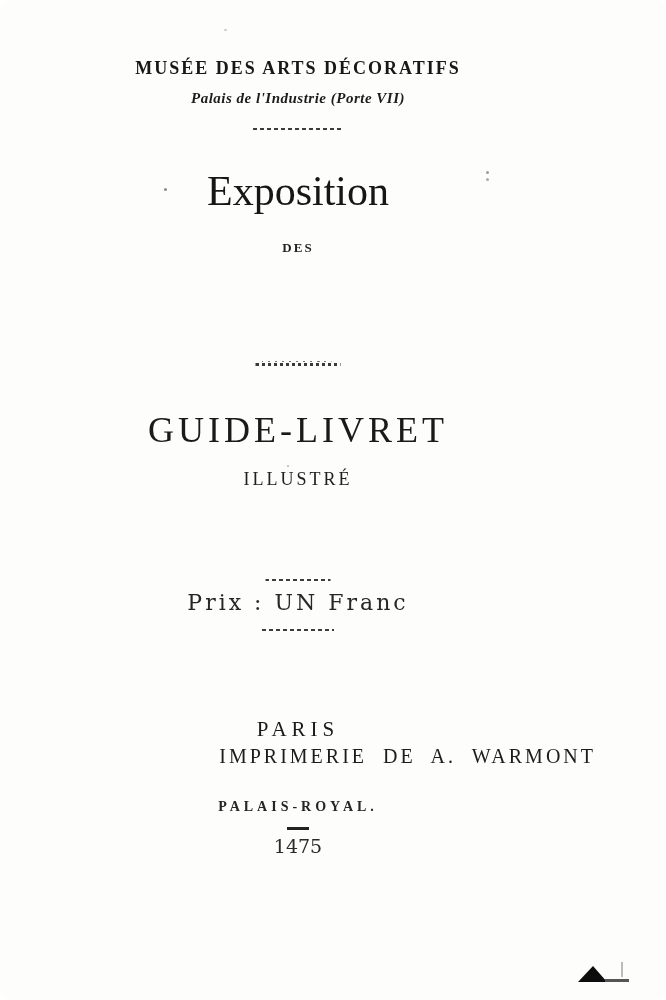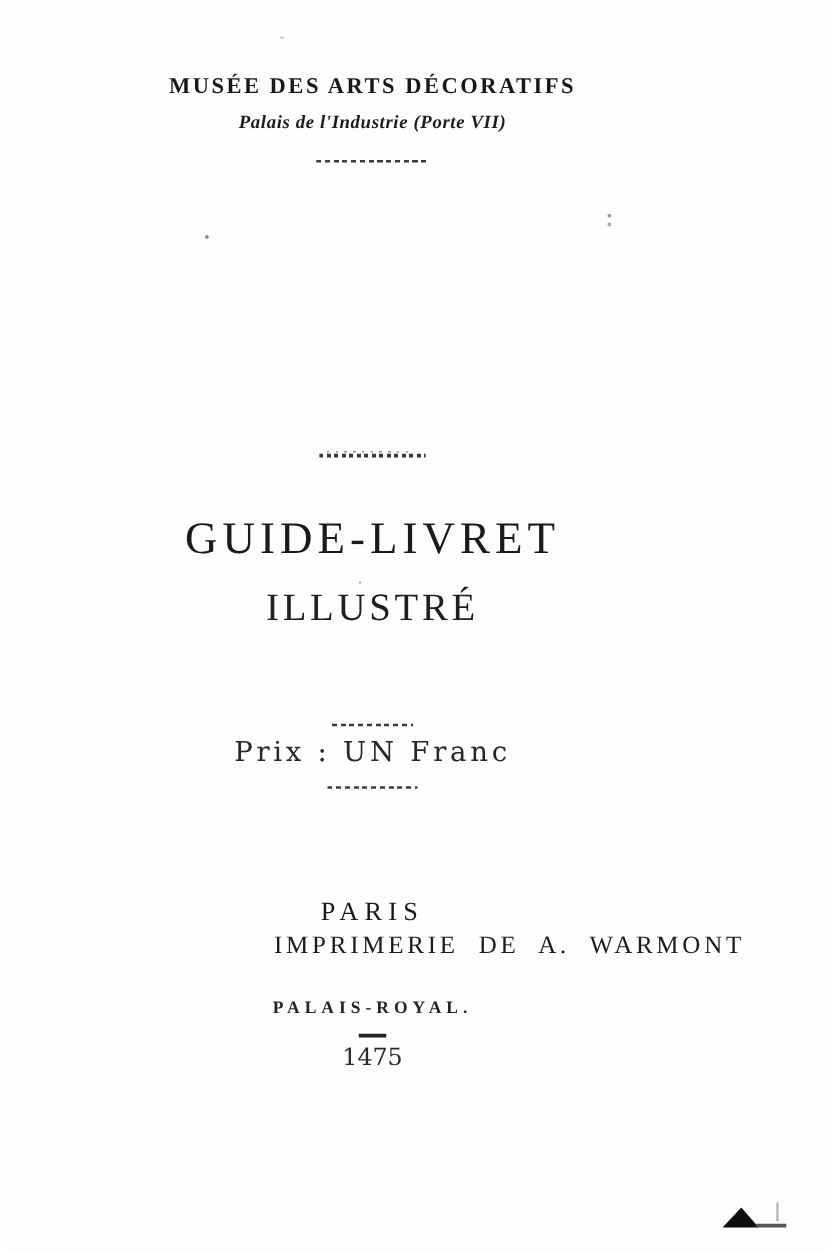--- a/index.html
+++ b/index.html
@@ -45,21 +45,21 @@
   .rule-wavy {
     top: 363px; width: 85px; height: 3px;
     background: repeating-linear-gradient(90deg, #3a3a3a 0 3px, transparent 3px 6px);
   }
   .rule-wavy:after {
     content: ""; position: absolute; left: 6px; top: -2px; width: 70px; height: 1px;
     background: repeating-linear-gradient(90deg, #777 0 2px, transparent 2px 7px);
   }
 
   .subtitle-1 { top: 412px; font-size: 36px; letter-spacing: 4px; color: #1a1a1a; }
-  .subtitle-2 { top: 470px; font-size: 31px; letter-spacing: 3px; color: #202020; }
+  .subtitle-2 { top: 470px; font-size: 18px; letter-spacing: 3px; color: #202020; }
 
   .rule-price-top { top: 579px; width: 65px; }
   .rule-price-bottom { top: 629px; width: 72px; }
   .price {
     top: 592px; font-size: 22px; font-weight: normal; letter-spacing: 3px;
     font-family: "DejaVu Serif", serif; color: #272727;
   }
 
   .city { top: 719px; font-size: 21px; letter-spacing: 5px; font-weight: 500; color: #1a1a1a; }
   .printer { top: 746px; font-size: 20px; letter-spacing: 3px; word-spacing: 8px; font-weight: 500; color: #1c1c1c; text-align: right; }
@@ -81,20 +81,22 @@
 <body>
 
 <div class="page">
   <div class="content">
 
     <div class="line museum">MUSÉE DES ARTS DÉCORATIFS</div>
     <div class="line location">Palais de l'Industrie (Porte VII)</div>
 
     <div class="rule rule-dotted rule-header"></div>
 
+    <div class="line title-1">Exposition</div>
+    <div class="line title-2">DES</div>
 
     <div class="rule rule-wavy"></div>
 
     <div class="line subtitle-1">GUIDE-LIVRET</div>
     <div class="line subtitle-2">ILLUSTRÉ</div>
 
     <div class="rule rule-dotted rule-price-top"></div>
     <div class="line price">Prix : UN Franc</div>
     <div class="rule rule-dotted rule-price-bottom"></div>
 

